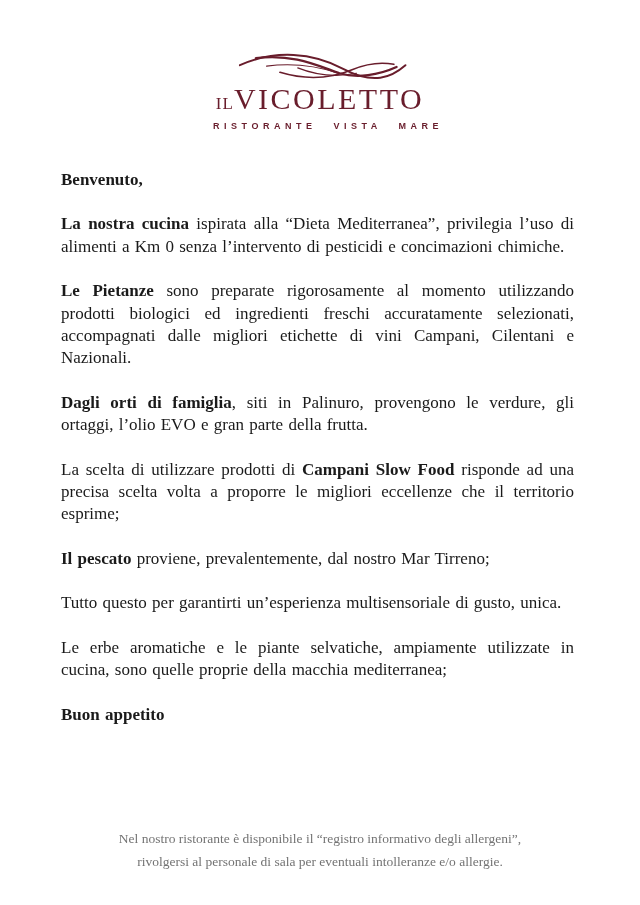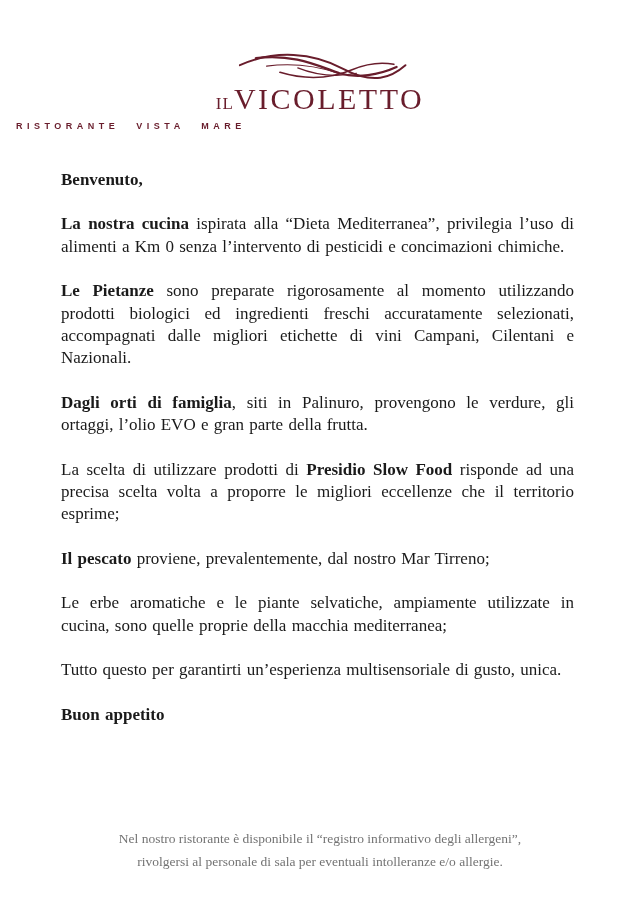--- a/index.html
+++ b/index.html
@@ -9,20 +9,21 @@
     background: #ffffff;
     color: #1a1a1a;
     font-family: "Liberation Serif", serif;
     position: relative;
     overflow: hidden;
   }
 
   
   .header {
     padding-top: 42px;
+    text-align: center;
   }
   .swoosh { display: block; margin: 0 auto; }
   .wordmark {
     display: flex;
     justify-content: center;
     align-items: baseline;
     color: #691d2c;
     margin-top: 0px;
     line-height: 1;
   }
@@ -99,27 +100,27 @@
 <div class="content">
 
   <p class="greeting">Benvenuto,</p>
 
   <p><span class="b">La nostra cucina</span><span> ispirata alla “Dieta Mediterranea”, privilegia l’uso di alimenti a Km 0 senza l’intervento di pesticidi e concimazioni chimiche.</span></p>
 
   <p><span class="b">Le Pietanze</span><span> sono preparate rigorosamente al momento utilizzando prodotti biologici ed ingredienti freschi accuratamente selezionati, accompagnati dalle migliori etichette di vini Campani, Cilentani e Nazionali.</span></p>
 
   <p><span class="b">Dagli orti di famiglia</span><span>, siti in Palinuro, provengono le verdure, gli ortaggi, l’olio EVO e gran parte della frutta.</span></p>
 
-  <p><span>La scelta di utilizzare prodotti di </span><span class="b">Presidio Slow Food</span><span> risponde ad una precisa scelta volta a proporre le migliori eccellenze che il territorio esprime;</span></p>
+  <p><span>La scelta di utilizzare prodotti di </span><span class="b">Campani Slow Food</span><span> risponde ad una precisa scelta volta a proporre le migliori eccellenze che il territorio esprime;</span></p>
 
   <p><span class="b">Il pescato</span><span> proviene, prevalentemente, dal nostro Mar Tirreno;</span></p>
 
+  <p><span>Tutto questo per garantirti un’esperienza multisensoriale di gusto, unica.</span></p>
+
   <p><span>Le erbe aromatiche e le piante selvatiche, ampiamente utilizzate in cucina, sono quelle proprie della macchia mediterranea;</span></p>
-
-  <p><span>Tutto questo per garantirti un’esperienza multisensoriale di gusto, unica.</span></p>
 
   <p class="closing">Buon appetito</p>
 
 </div>
 
 <div class="footer">
   <div>Nel nostro ristorante è disponibile il “registro informativo degli allergeni”,</div>
   <div>rivolgersi al personale di sala per eventuali intolleranze e/o allergie.</div>
 </div>
 

